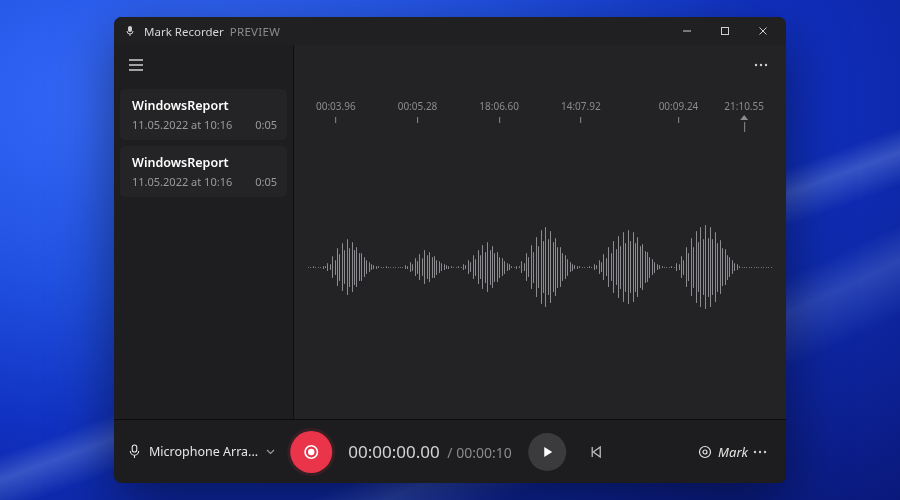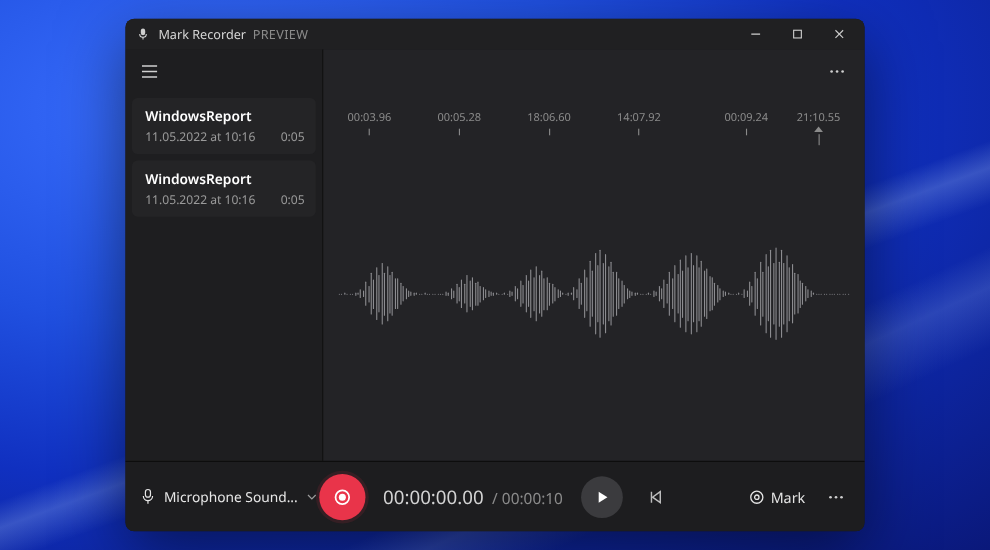--- a/index.html
+++ b/index.html
@@ -92,21 +92,21 @@
   .controls-wrap { position:relative; width:100%; height:100%; display:flex; align-items:center;}
   .record-btn {
     width:42px; height:42px; border-radius:50%; background:#e9344a;
     display:flex; align-items:center; justify-content:center;
     box-shadow:0 0 0 3px rgba(233,52,74,0.12);
   }
   .time-display { font-size:17px; color:#d3d3d3; font-variant-numeric: tabular-nums;}
   .time-display .total { color:#8b8b8b; font-size:14px; margin-left:4px;}
   .play-btn { width:38px;height:38px;border-radius:50%; background:#3b3b3e; display:flex;align-items:center;justify-content:center;}
   .skip-btn { width:28px;height:28px; display:flex;align-items:center;justify-content:center; color:#bdbdbd;}
-  .right-controls { margin-left:auto; display:flex; align-items:center; gap:16px;}
+  .right-controls { margin-left:auto; display:flex; align-items:center; gap:0;font-style:italic;}
   .mark-btn { display:flex; align-items:center; gap:6px; font-size:13px; color:#e4e4e4;}
   .more-btn { width:24px; display:flex;align-items:center;justify-content:center; color:#cfcfcf;}
   svg { display:block; }
 </style>
 </head>
 <body>
 
 <div class="window">
 
   <div class="titlebar">
@@ -402,21 +402,21 @@
   <div class="controls">
     <div class="controls-wrap">
       <div class="mic-picker">
         <span>
           <svg width="13" height="15" viewBox="0 0 13 15">
               <rect x="4.2" y="1" width="4.6" height="7" rx="2.3" fill="none" stroke="#e6e6e6" stroke-width="1.1"></rect>
               <path d="M2.3 7a4.2 4.2 0 0 0 8.4 0" stroke="#e6e6e6" stroke-width="1.1" fill="none"></path>
               <line x1="6.5" y1="11.2" x2="6.5" y2="14" stroke="#e6e6e6" stroke-width="1.1"></line>
             </svg>
         </span>
-        <span>Microphone Sound...</span>
+        <span>Microphone Arra...</span>
         <span class="chev">
           <svg width="9" height="6" viewBox="0 0 9 6">
               <path d="M1 1l3.5 3.5L8 1" stroke="currentColor" stroke-width="1.2" fill="none"></path>
             </svg>
         </span>
       </div>
 
       <div class="center-controls">
         <div class="record-btn">
           <span>

